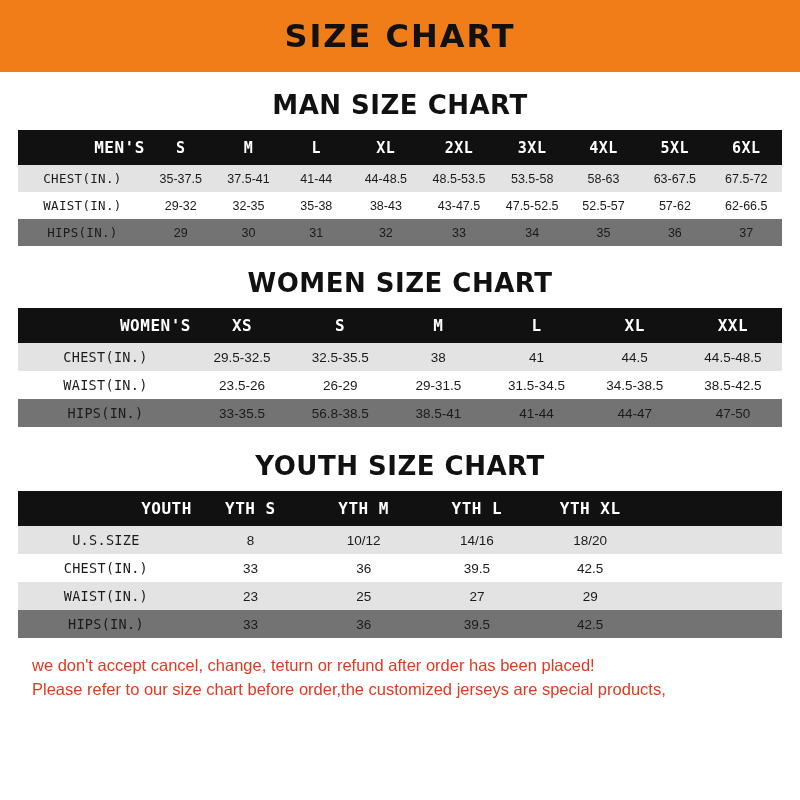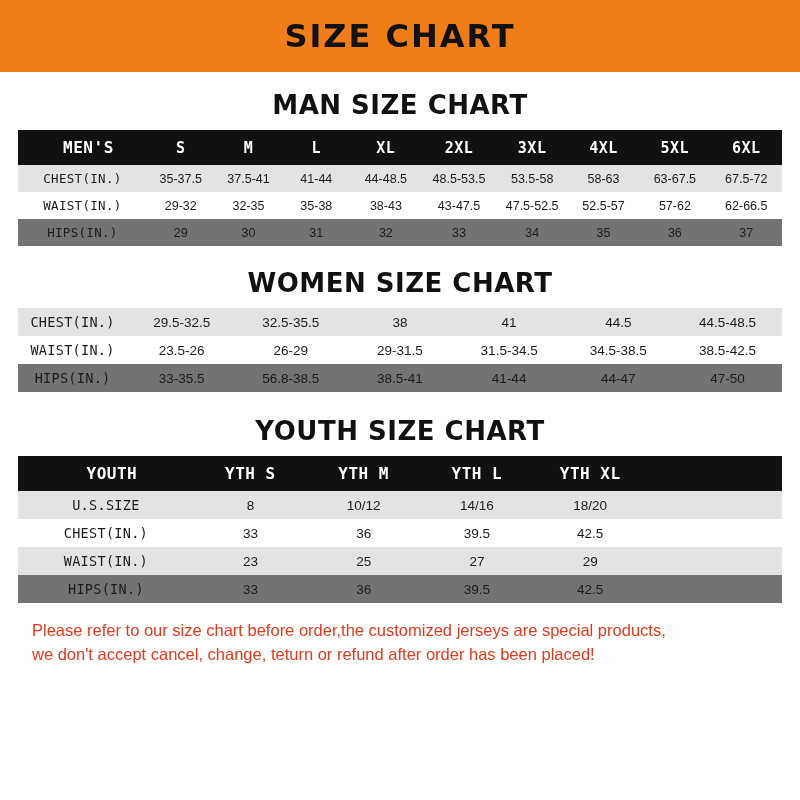--- a/index.html
+++ b/index.html
@@ -67,21 +67,21 @@
   table.size-table tr.head-row th {
     color: #ffffff;
     font-family: "DejaVu Sans Mono", monospace;
     font-weight: bold;
     font-size: 15px;
     padding: 8px 2px;
     text-align: center;
     letter-spacing: 0.5px;
   }
   table.size-table tr.head-row th.first-col {
-    text-align: center;
+    text-align: right;
     padding-left: 14px;
     font-size: 16px;
     margin-top: 12px;
   }
   table.size-table td {
     text-align: center;
     font-size: 12.5px;
     color: #1b1b1b;
     padding: 6px 1px;
     font-family: "Liberation Sans", sans-serif;
@@ -176,20 +176,29 @@
         <td>35</td>
         <td>36</td>
         <td>37</td>
       </tr>
     </tbody>
       </table>
 
     <div class="section-title t2">WOMEN SIZE CHART</div>
     <table class="size-table" id="women-table">
       <tbody>
+          <tr class="head-row">
+        <th class="first-col" style="width:22%">WOMEN'S</th>
+        <th style="width:13%">XS</th>
+        <th style="width:13%">S</th>
+        <th style="width:13%">M</th>
+        <th style="width:13%">L</th>
+        <th style="width:13%">XL</th>
+        <th style="width:13%">XXL</th>
+      </tr>
       <tr class="row-light">
         <td class="first-col">CHEST(IN.)</td>
         <td>29.5-32.5</td>
         <td>32.5-35.5</td>
         <td>38</td>
         <td>41</td>
         <td>44.5</td>
         <td>44.5-48.5</td>
       </tr>
       <tr class="row-white">
@@ -253,18 +262,18 @@
         <td>33</td>
         <td>36</td>
         <td>39.5</td>
         <td>42.5</td>
         <td></td>
       </tr>
     </tbody>
       </table>
 
     <div class="notice">
+      <div>we don't accept cancel, change, teturn or refund after order has been placed!</div>
       <div>Please refer to our size chart before order,the customized jerseys are special products,</div>
-      <div>we don't accept cancel, change, teturn or refund after order has been placed!</div>
     </div>
 
   </div>
 </div>
 
 </body></html>

